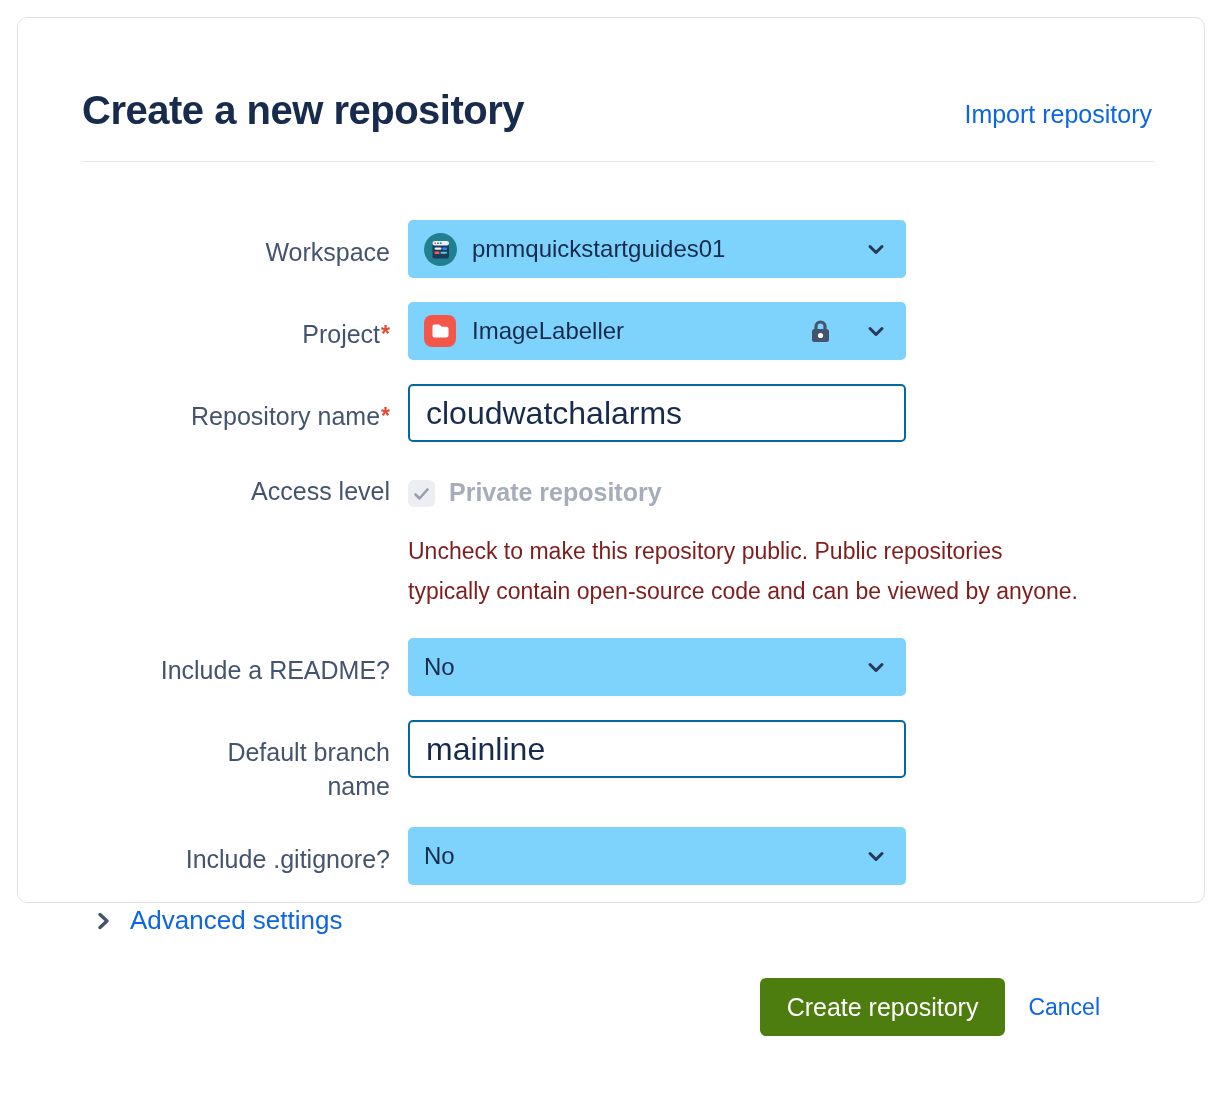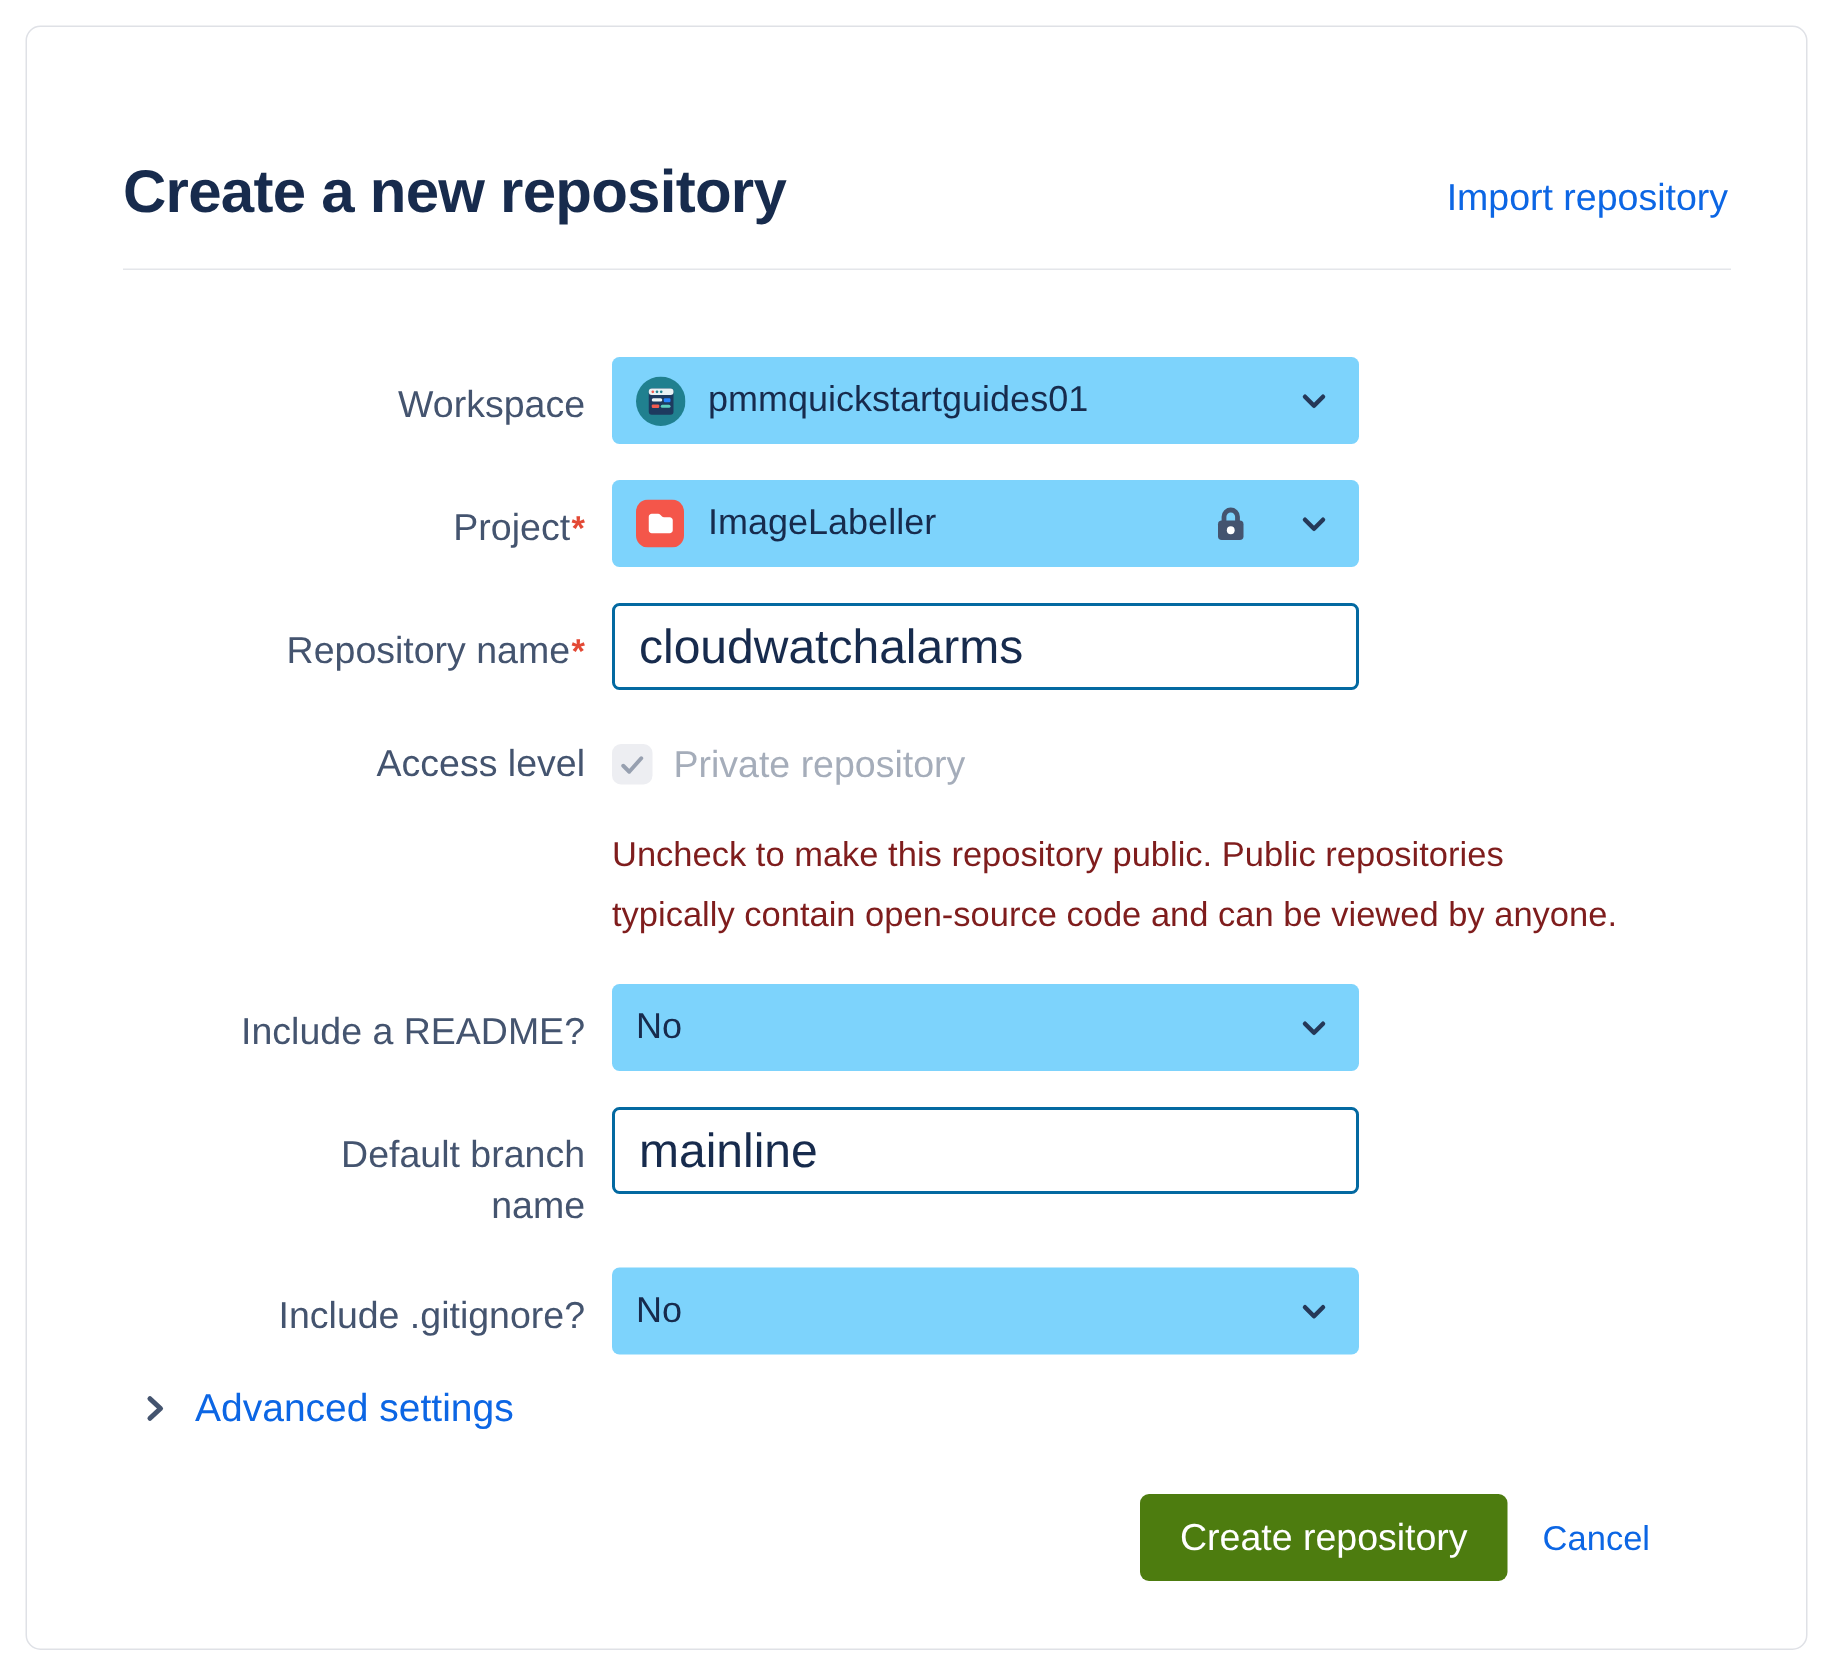--- a/index.html
+++ b/index.html
@@ -1,25 +1,25 @@
 <!DOCTYPE html>
 <html><head>
 <meta charset="utf-8">
 <style>
   * { box-sizing: border-box; margin: 0; padding: 0; }
   html, body { width: 1222px; height: 1118px; background: #ffffff; font-family: "Liberation Sans", sans-serif; }
 
   .card {
     position: absolute;
     left: 17px; top: 17px;
-    width: 1188px; height: 1083px;
+    width: 1188px; height: 886px;
     background: #ffffff;
     border: 1px solid #DFE1E6;
     border-radius: 10px;
-    padding: 88px 50px 0 64px;
+    padding: 70px 50px 0 64px;
   }
 
   
   .hdr { display: flex; align-items: flex-end; justify-content: space-between; padding-right: 2px; }
   .title { font-size: 40px; font-weight: 700; color: #172B4D; letter-spacing: -0.5px; }
   .import-link { font-size: 25px; color: #0C66E4; text-decoration: none; padding-bottom: 4px; cursor: pointer; }
   .divider { border: none; border-top: 1px solid #E4E6EA; margin: 28px 0 0 0; }
 
   
   .form { margin-top: 58px; }
@@ -54,21 +54,21 @@
     border: 2px solid #0369a1;
     padding: 0 16px;
     font-size: 32px;
     color: #172B4D;
     font-family: "Liberation Sans", sans-serif;
     width: 498px; height: 58px; border-radius: 5px;
     outline: none;
   }
 
   
-  .access-line { display: flex; align-items: flex-start; padding-top: 2px; }
+  .access-line { display: flex; align-items: flex-end; padding-top: 2px; font-weight: bold; }
   .checkbox {
     width: 27px; height: 27px;
     background: #EDEEF2;
     border-radius: 6px;
     display: flex; align-items: center; justify-content: center;
     flex: none;
     margin-top: 10px;
   }
   .checkbox svg { width: 19px; height: 19px; }
   .cb-label { font-size: 25px; color: #A5ADBA; margin-left: 14px; margin-top: 10px; }

